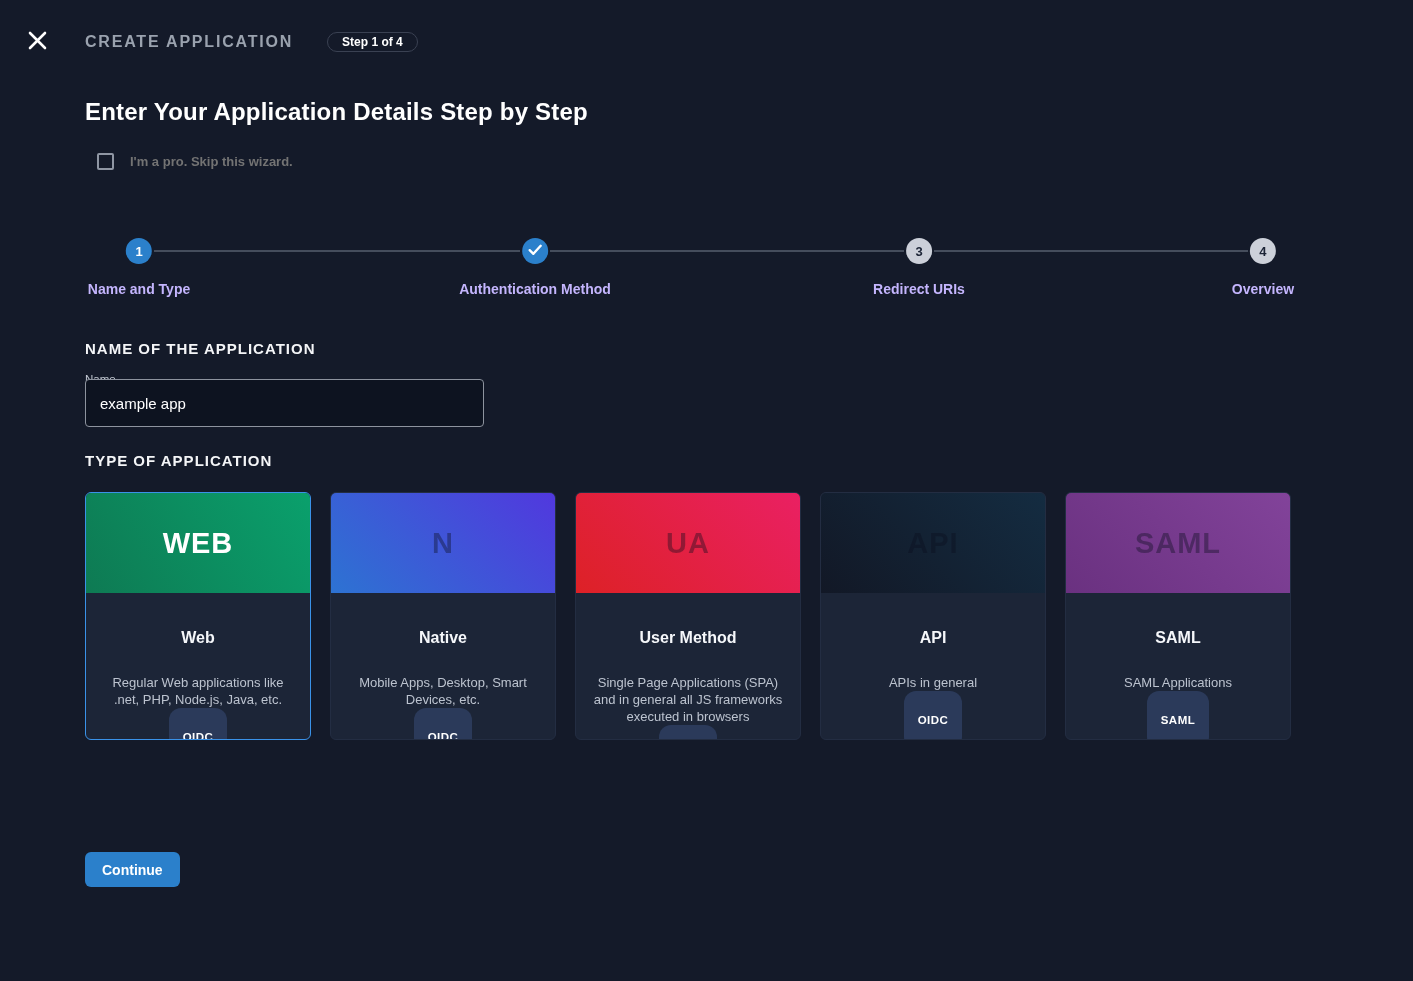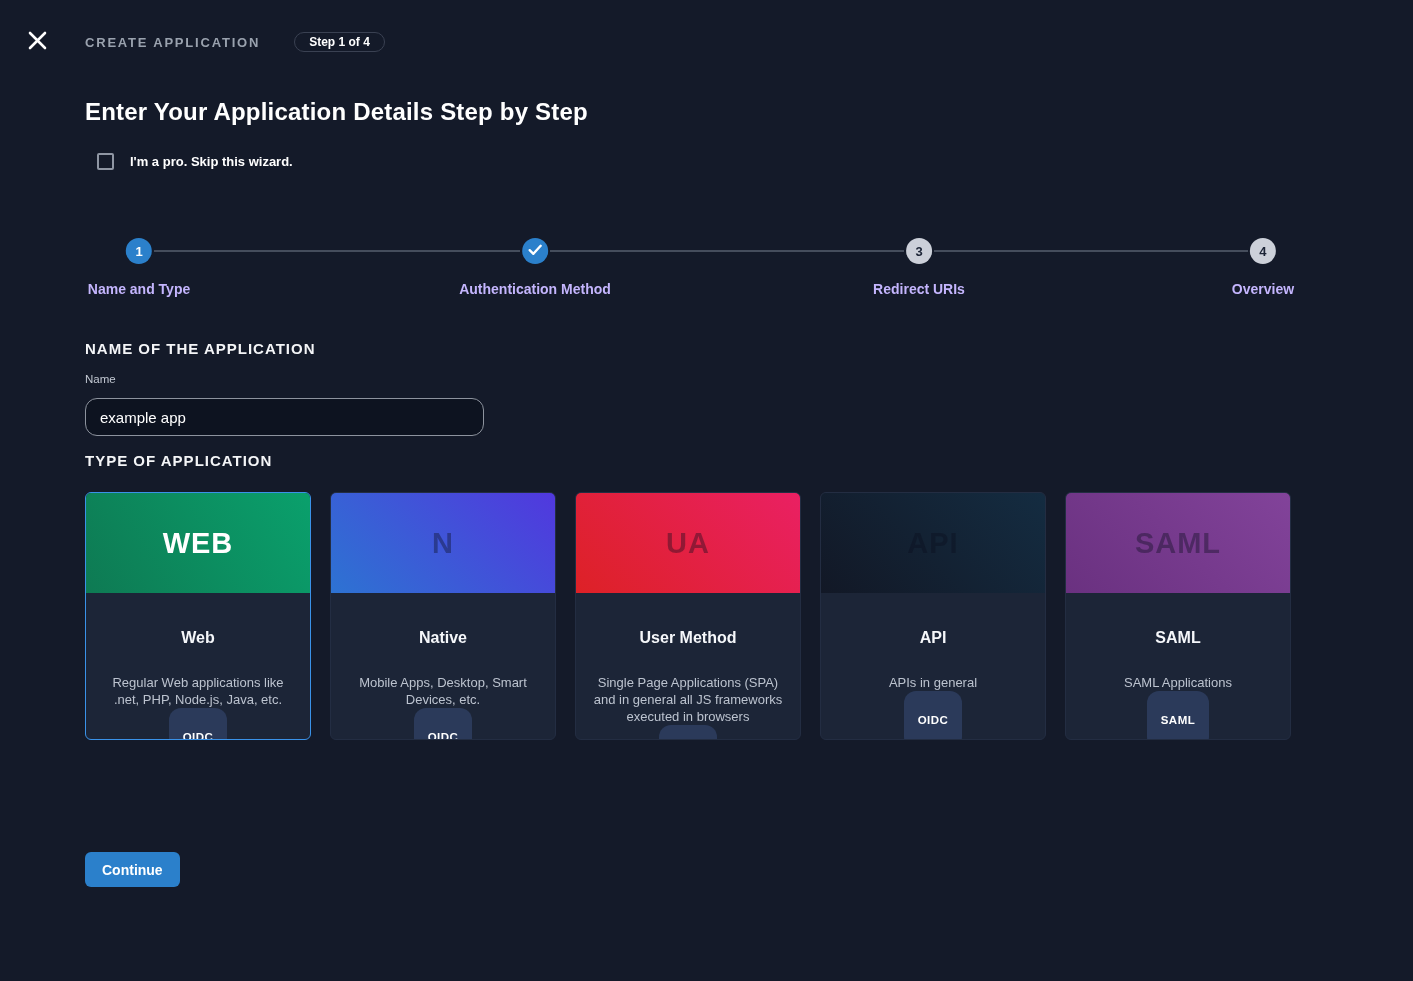--- a/index.html
+++ b/index.html
@@ -14,42 +14,42 @@
   .page { position: absolute; inset: 0; background: #141a29; }
 
   
   .topbar { position: absolute; left: 24px; top: 29px; display: flex; align-items: center; }
   .close-btn {
     width: 26px; height: 26px; display: flex; align-items: center; justify-content: center;
     background: transparent; border: none; cursor: pointer; color: #ffffff;
   }
   .topbar-title {
     margin-left: 35px;
-    font-size: 13px; font-weight: 700; letter-spacing: 1.8px;
+    font-size: 16px; font-weight: 700; letter-spacing: 1.8px;
     color: #9aa2ae; text-transform: uppercase;
   }
   .step-pill {
     margin-left: 34px;
     border: 1px solid #3a4152; border-radius: 14px;
     padding: 2px 14px;
     font-size: 12px; font-weight: 700; color: #ffffff;
     background: transparent;
   }
 
   
   .h1 {
     position: absolute; left: 85px; top: 98px;
     font-size: 24px; font-weight: 700; color: #ffffff; letter-spacing: 0.2px;
   }
   .skip-row { position: absolute; left: 97px; top: 153px; display: flex; align-items: center; cursor: pointer; }
   .checkbox {
     width: 17px; height: 17px; border: 2px solid #8f96a3; border-radius: 2px;
     background: transparent; flex: 0 0 auto;
   }
-  .skip-label { margin-left: 16px; font-size: 13px; font-weight: 700; color: #ffffff; }
+  .skip-label { margin-left: 16px; font-size: 13px; font-weight: 700; color: #737373; }
 
   
   .stepper { position: absolute; left: 0; top: 0; width: 1413px; height: 320px; pointer-events: none; }
   .connector { position: absolute; top: 250px; height: 2px; background: #454d5c; }
   .connector.c1 { left: 154px; width: 366px; }
   .connector.c2 { left: 550px; width: 354px; }
   .connector.c3 { left: 934px; width: 314px; }
   .step { position: absolute; transform: translateX(-50%); text-align: center; pointer-events: auto; }
   .step-circle {
     width: 26px; height: 26px; border-radius: 50%;
@@ -64,23 +64,23 @@
   
   .section-title {
     position: absolute; left: 85px;
     font-size: 15px; font-weight: 700; letter-spacing: 1px; color: #f4f5f7;
     text-transform: uppercase;
   }
   .section-title.name { top: 340px; }
   .section-title.type { top: 452px; text-align: right; }
   .field-label { position: absolute; left: 85px; top: 373px; font-size: 11.5px; color: #c2c8d2; }
   .name-input {
-    position: absolute; left: 85px; top: 398px;
-    width: 399px; height: 38px;
-    background: #0d1320; border: 1px solid #8d939e; border-radius: 12px;
+    position: absolute; left: 85px; top: 379px;
+    width: 399px; height: 48px;
+    background: #0d1320; border: 1px solid #8d939e; border-radius: 4px;
     color: #ffffff; font-size: 15px; font-family: "Liberation Sans", sans-serif;
     padding: 0 14px; outline: none;
   }
 
   
   .cards { position: absolute; left: 85px; top: 492px; display: flex; gap: 19px; }
   .card {
     width: 226px; height: 248px;
     background: #1c2537; border: 1px solid #232d42; border-radius: 6px;
     display: flex; flex-direction: column;

